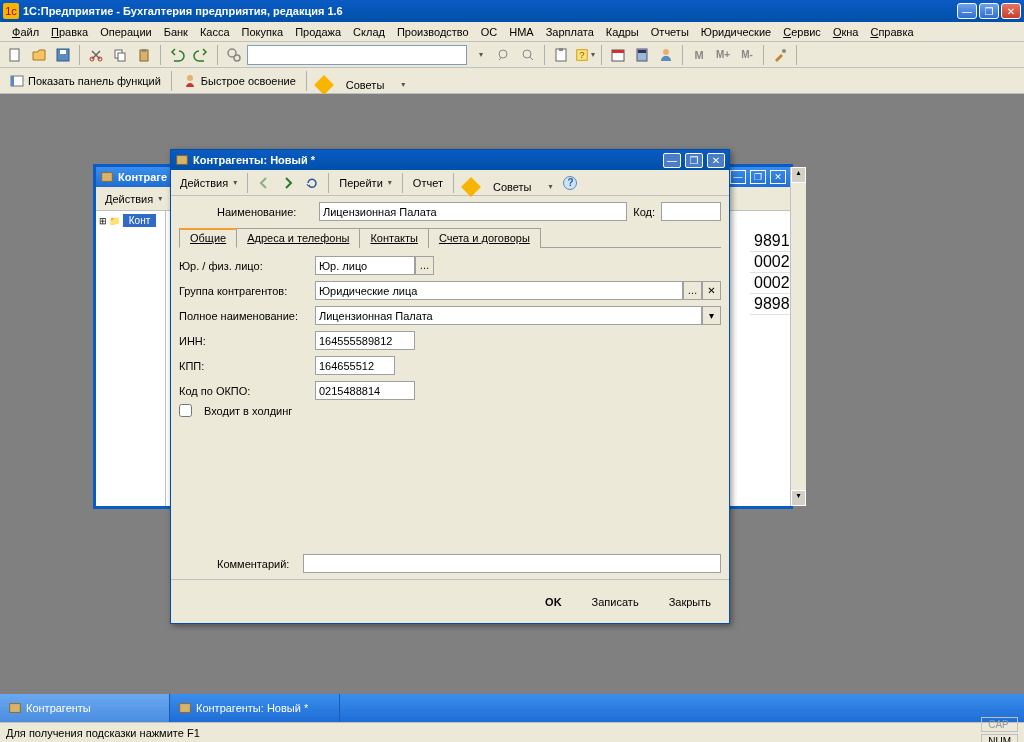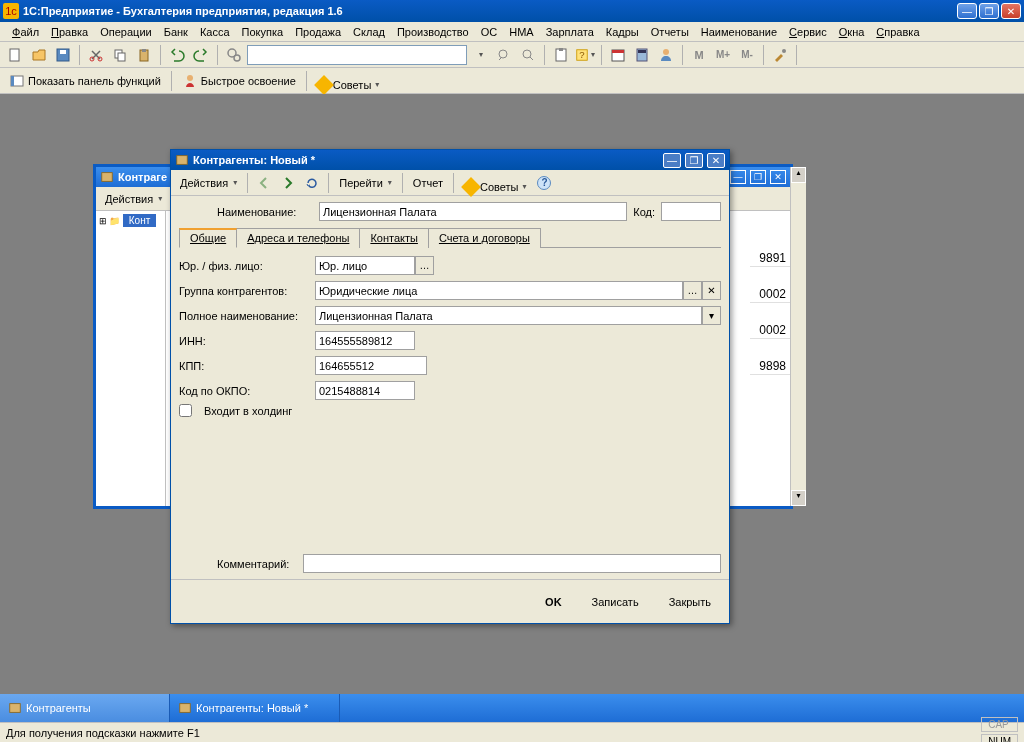--- a/index.html
+++ b/index.html
@@ -35,21 +35,21 @@
 .bg-window { position:absolute; left:93px; top:70px; width:700px; height:345px; background:#ece9d8; border:3px solid #0a5bc4; }
 .bg-window .bw-title { height:20px; background:linear-gradient(#3b8eed,#1e6dd5); color:#fff; display:flex;align-items:center;padding:0 4px;gap:4px;}
 .bg-window .bw-title .t { flex:1; font-weight:bold; }
 .bg-window .bw-title .ib { width:16px;height:14px;border:1px solid #fff;display:flex;align-items:center;justify-content:center;font-size:9px;cursor:pointer;}
 .bg-window .bw-tool { height:24px; background:#ece9d8; border-bottom:1px solid #c0c0c0; display:flex;align-items:center;padding:0 4px;}
 .bg-body { display:flex; height:calc(100% - 44px); background:#fff; }
 .bg-tree { width:70px; border-right:1px solid #c0c0c0; padding:3px; overflow:hidden;}
 .tree-item { background:#316ac5; color:#fff; padding:1px 6px; font-size:10px; white-space:nowrap; display:inline-block;}
 .bg-list { flex:1; position:relative; }
 .bg-list-right { position:absolute; right:0; top:20px; width:40px; }
-.bg-list-right div { border-bottom:1px solid #e0e0e0; padding:1px 4px; text-align:right; font-size:12px;margin-top:19px;}
+.bg-list-right div { border-bottom:1px solid #e0e0e0; padding:1px 4px; text-align:right; font-size:16px;}
 .bg-scroll { position:absolute; right:-16px; top:0; width:16px; height:100%; background:#ece9d8; border-left:1px solid #c0c0c0;}
 .bg-scroll .arr { height:16px; background:#d4d0c8; border:1px solid #fff; font-size:8px; text-align:center;}
 
 
 .dialog { position:absolute; left:170px; top:55px; width:560px; height:475px; background:#ece9d8; border:1px solid #0050a8; box-shadow: 2px 2px 6px rgba(0,0,0,0.4); display:flex; flex-direction:column;}
 .dialog .d-title { height:20px; background:linear-gradient(#0a5bc4,#0050a8); color:#fff; display:flex;align-items:center;padding:0 4px;gap:4px;}
 .dialog .d-title .t { flex:1; font-weight:bold; }
 .dialog .d-title .ib { width:18px;height:15px;background:#4a7dc5;border:1px solid #fff;display:flex;align-items:center;justify-content:center;font-size:10px;cursor:pointer;border-radius:2px;}
 .d-tool { height:26px; background:#ece9d8; border-bottom:1px solid #c0c0c0; display:flex;align-items:center;padding:0 4px;gap:2px;}
 .d-content { flex:1; padding:6px 8px; display:flex; flex-direction:column; }
@@ -78,21 +78,21 @@
 .task-btn.active { background:linear-gradient(#6aa8f0,#4a8de0); }
 
 
 .statusbar { height:20px; background:#ece9d8; border-top:1px solid #c0c0c0; display:flex;align-items:center;padding:0 6px;}
 .statusbar .sl { flex:1; }
 .statusbar .sr { display:flex; gap:2px;flex-direction:column;}
 .statusbar .ind { border:1px solid #c0c0c0; padding:1px 6px; font-size:10px;}
 .statusbar .ind.dim { color:#999; }
 .q-icon{width:14px;height:14px;border:1px solid #5a8ac0;border-radius:7px;background:#cde3f8;color:#2a5a9a;font-weight:bold;display:flex;align-items:center;justify-content:center;font-size:10px;}
 .tips-icon{width:14px;height:14px;background:#f7b500;transform:rotate(45deg);}
-.tips-wrap{display:flex;align-items:center;gap:2px;margin-top:8px;}
+.tips-wrap{display:flex;align-items:center;gap:15px;margin-top:8px;}
 </style>
 </head>
 <body>
 
 <div class="app-titlebar">
   <div class="icon">1c</div>
   <div class="title">1С:Предприятие - Бухгалтерия предприятия, редакция 1.6</div>
   <div class="win-btns">
     <div class="win-btn">—</div>
     <div class="win-btn">❐</div>
@@ -108,21 +108,21 @@
   <span>Касса</span>
   <span>Покупка</span>
   <span>Продажа</span>
   <span>Склад</span>
   <span>Производство</span>
   <span>ОС</span>
   <span>НМА</span>
   <span>Зарплата</span>
   <span>Кадры</span>
   <span>Отчеты</span>
-  <span>Наименование</span>
+  <span>Юридические</span>
   <span><u>С</u>ервис</span>
   <span><u>О</u>кна</span>
   <span><u>С</u>правка</span>
 </div>
 
 <div class="toolbar">
   <div class="tb-btn">
       <svg viewBox="0 0 16 16">
         <rect x="3" y="2" width="9" height="12" fill="#fff" stroke="#666"></rect>
       </svg>
@@ -380,21 +380,21 @@
         <span class="lbl">Полное наименование:</span>
         <div class="fld-wrap">
           <input class="fld" style="flex: 1 1 0%;" value="Лицензионная Палата">
           <div class="btn-s">▾</div>
         </div>
 
         <span class="lbl">ИНН:</span>
         <div><input class="fld" style="width: 100px;" value="164555589812"></div>
 
         <span class="lbl">КПП:</span>
-        <div><input class="fld" style="width: 112px;" value="164655512"></div>
+        <div><input class="fld" style="width: 80px;" value="164655512"></div>
 
         <span class="lbl">Код по ОКПО:</span>
         <div><input class="fld" style="width: 100px;" value="0215488814"></div>
       </div>
 
       <div class="checkbox-row">
         <input type="checkbox" style="">
         <span class="lbl">Входит в холдинг</span>
       </div>
 

